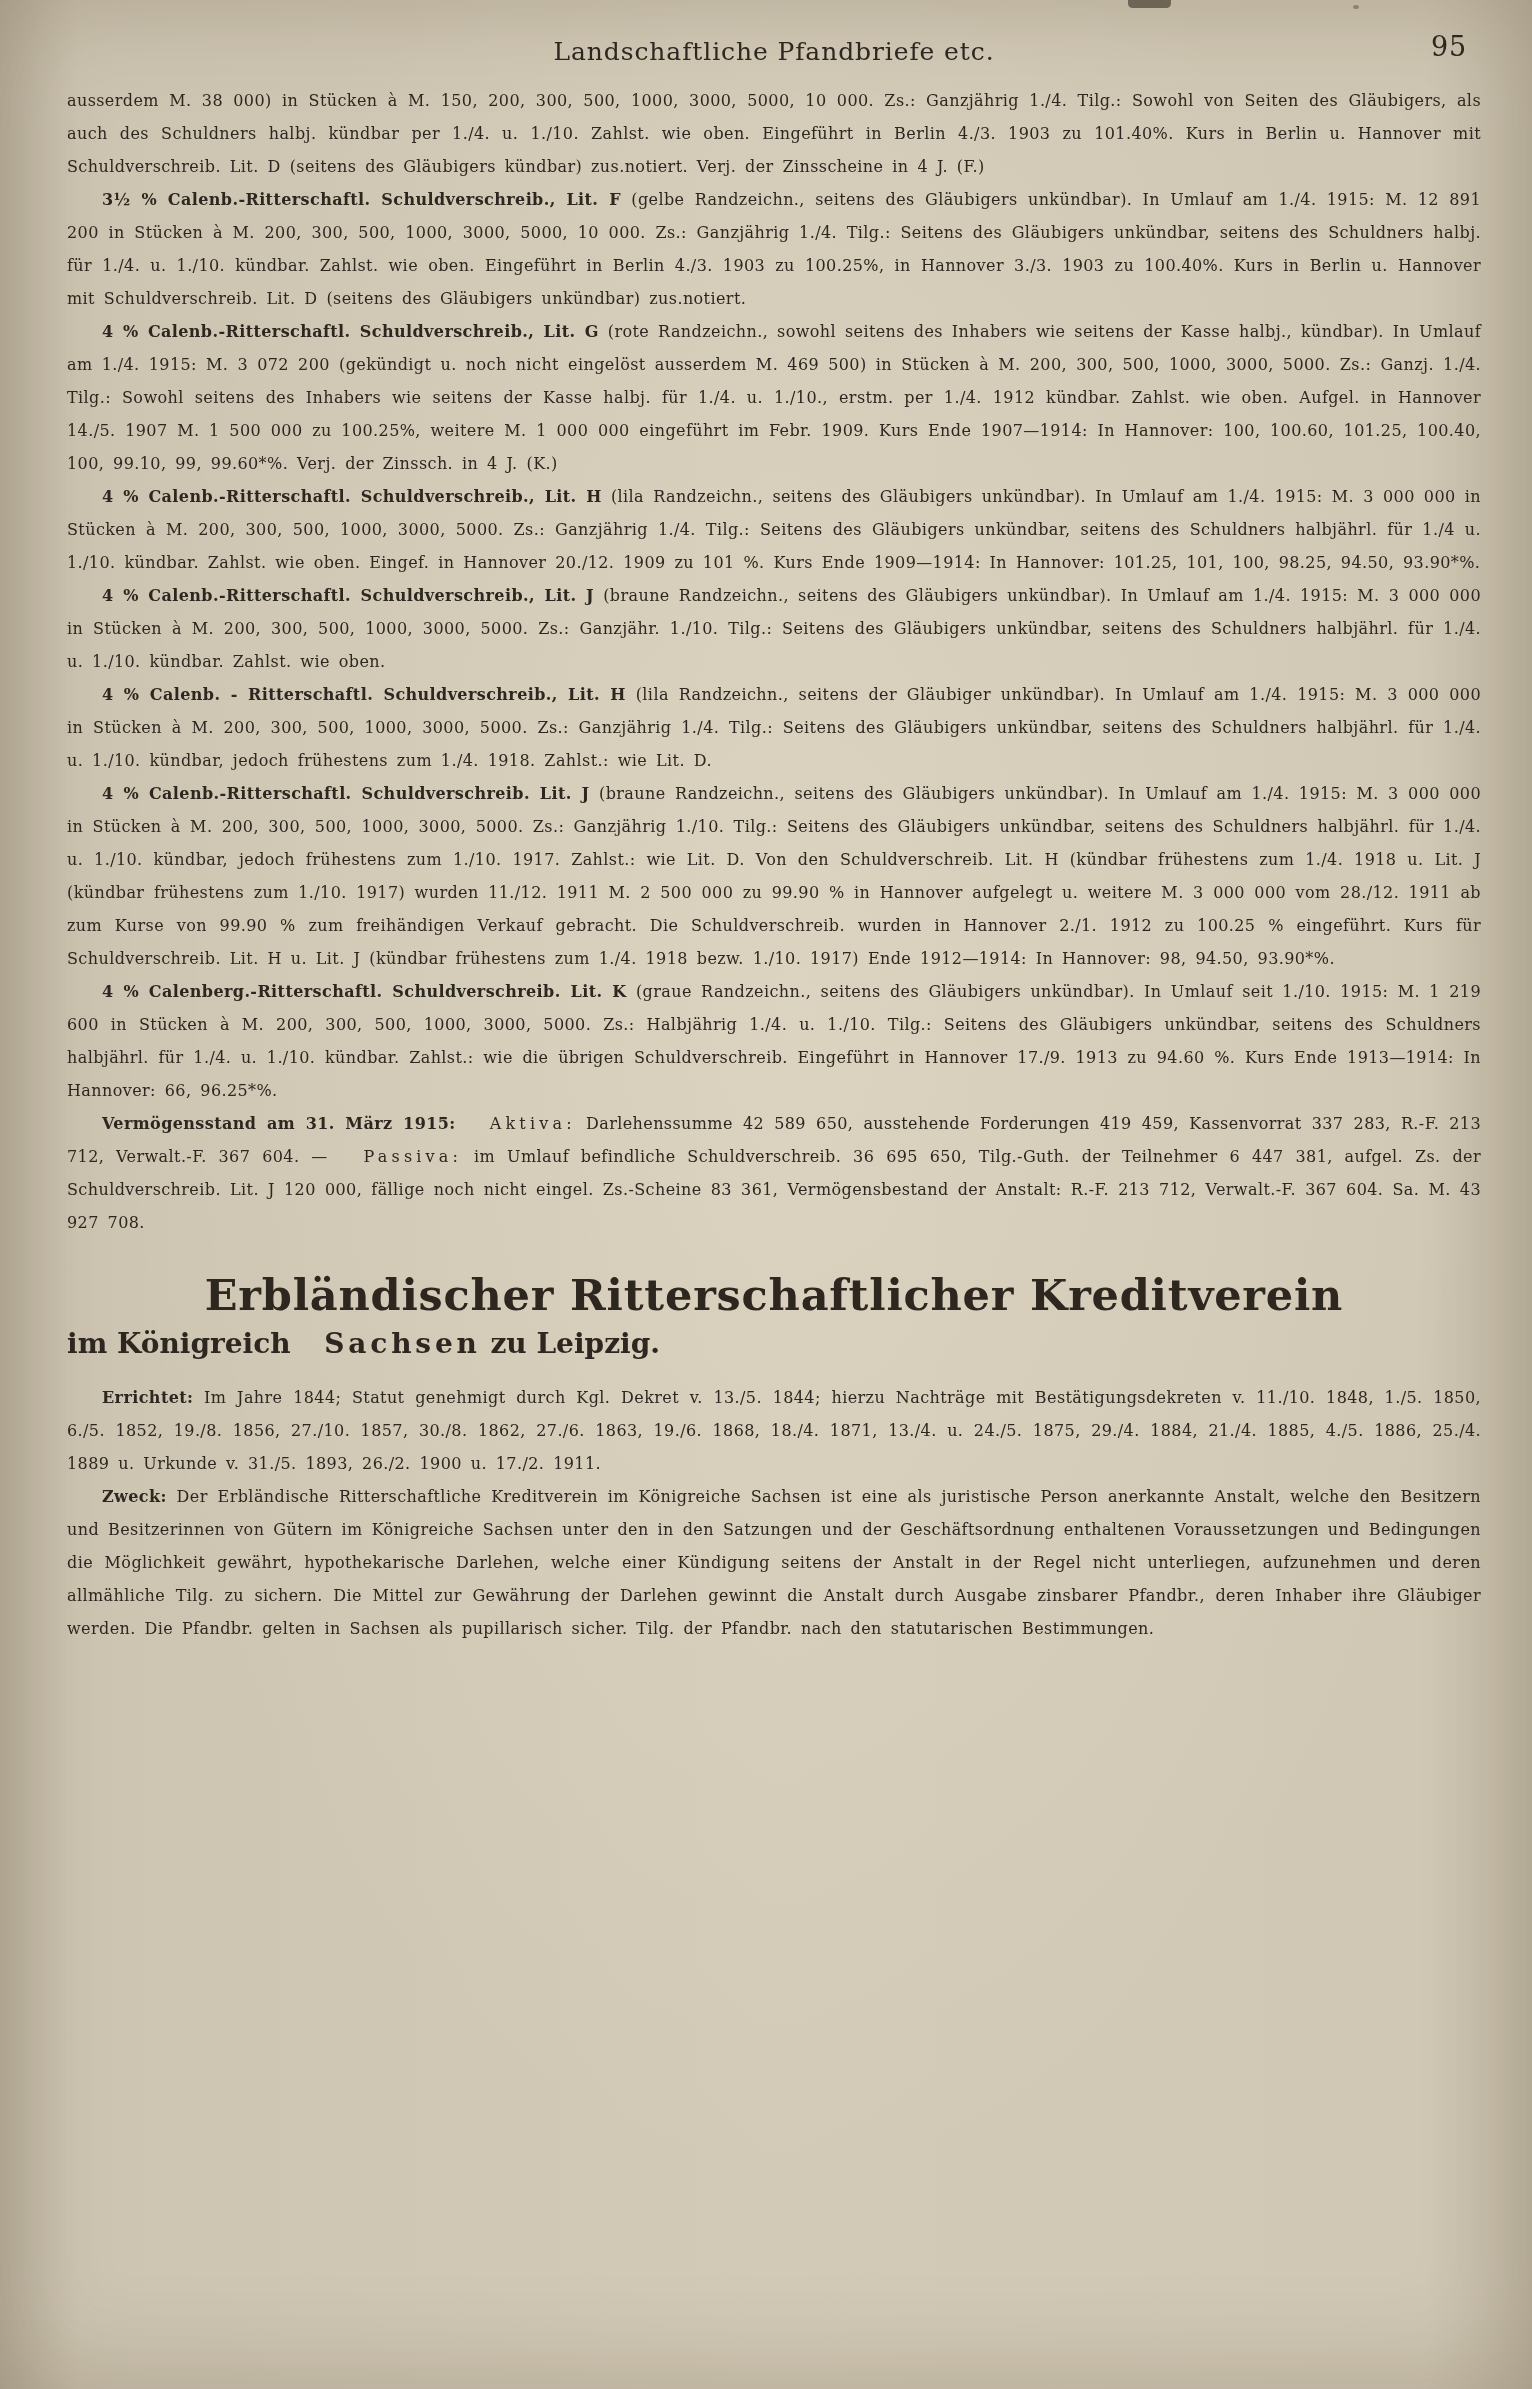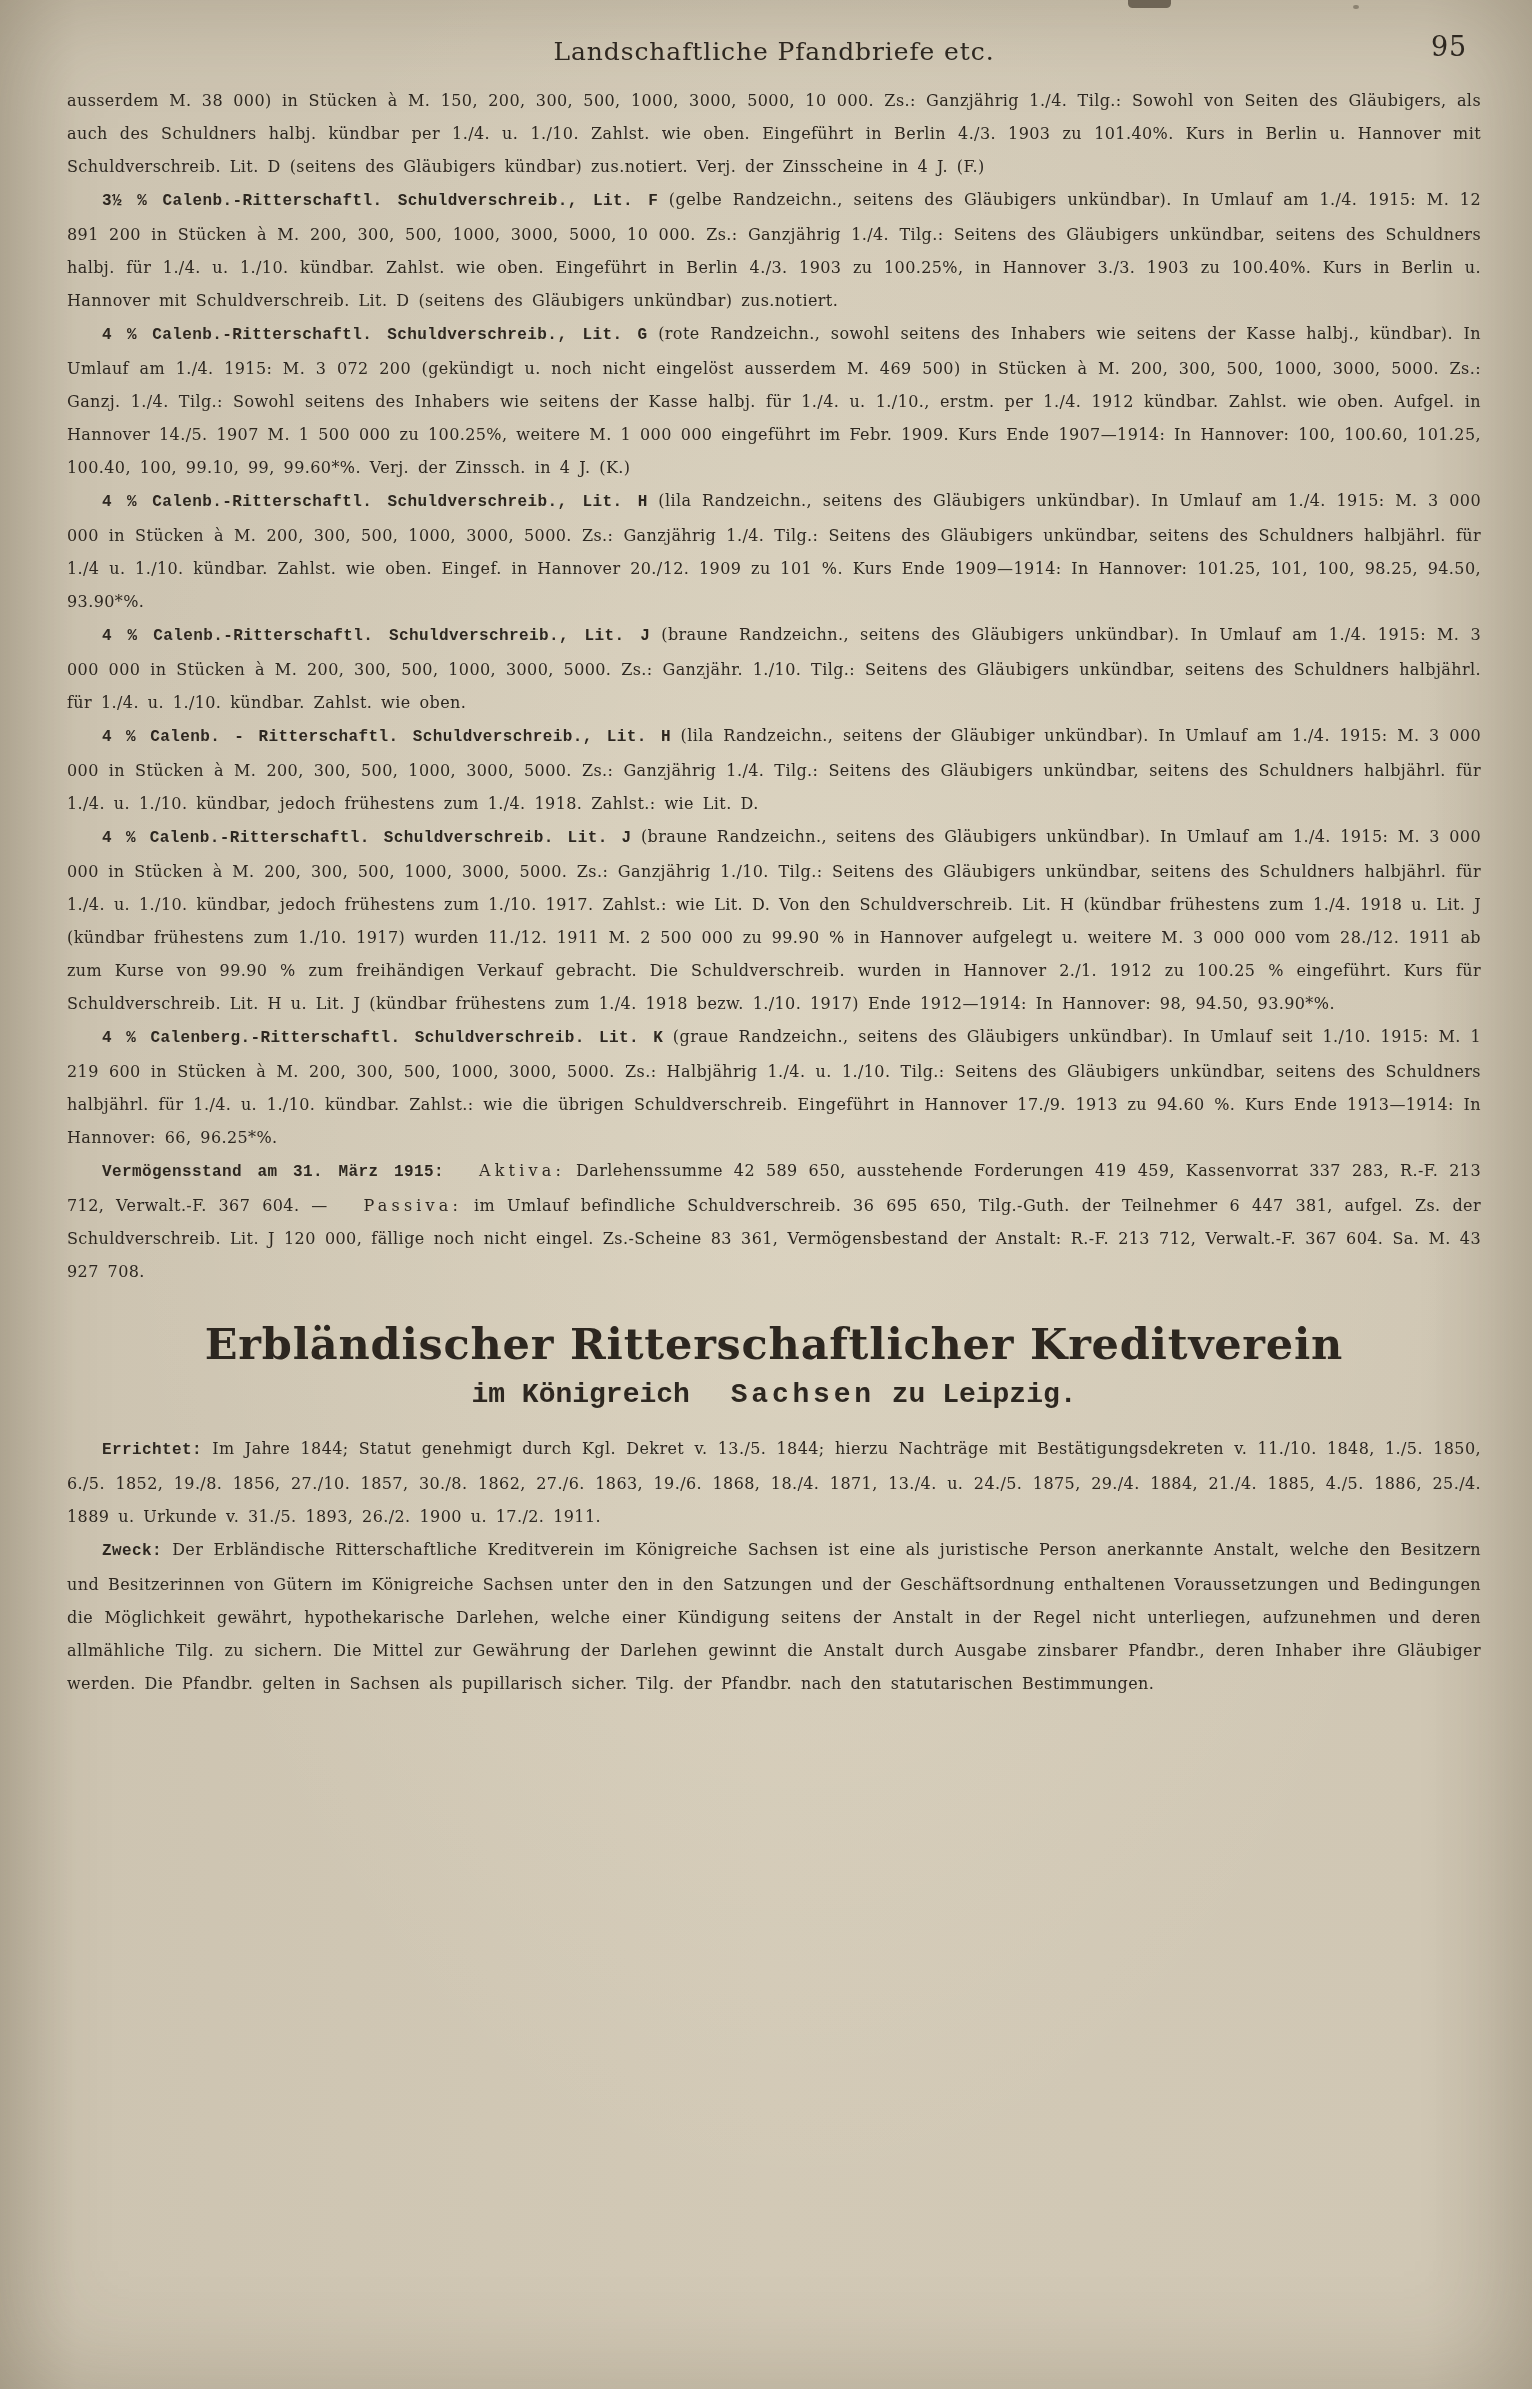--- a/index.html
+++ b/index.html
@@ -50,36 +50,36 @@
   .body-text { width: 100%; }
   .body-text p.para {
     font-size: 16px;
     line-height: 33px;
     text-align: justify;
     text-indent: 35px;
     letter-spacing: 0.4px;
     word-spacing: 3.4px;
   }
   .body-text p.noindent { text-indent: 0; }
-  .b { font-weight: bold; font-family: Liberation Mono, monospace; }
+  .b { font-weight: bold; }
   .sp { letter-spacing: 4.2px; margin-left: 24px; }
 
   .h1 {
     font-size: 43px;
     line-height: 49px;
     font-weight: bold;
     text-align: center;
     letter-spacing: 0.8px;
     margin: 32px 0 6.1px 0;
   }
   .h2 {
     font-size: 28px;
     line-height: 35px;
     font-weight: bold;
-    text-align: center;
+    text-align: left;
     margin: 1.5px 0 20px 0;
   }
   .h2 .sp { letter-spacing: 3.8px; }
 </style>
 </head>
 <body>
 
 <div class="page">
   <div class="scan-artifact artifact-a"></div>
   <div class="scan-artifact artifact-b"></div>

